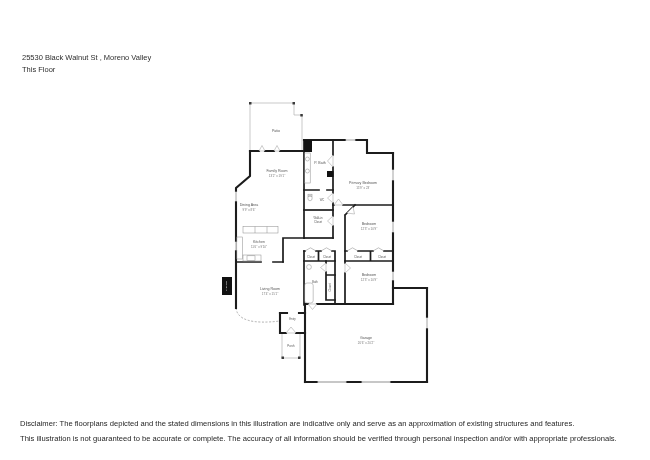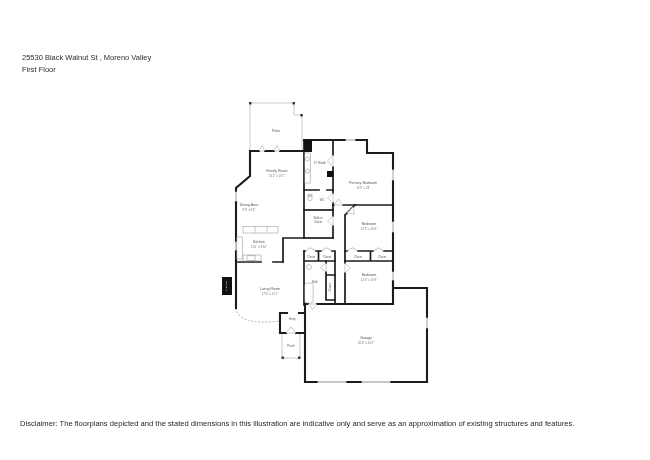--- a/index.html
+++ b/index.html
@@ -25,21 +25,21 @@
   .rsmall{font-size:2.8px;text-anchor:middle;font-family:"Liberation Sans","DejaVu Sans",sans-serif;}
   .rwhite{font-size:2.3px;text-anchor:middle;fill:#ffffff;font-family:"Liberation Sans","DejaVu Sans",sans-serif;}
 </style>
 </head>
 <body>
 
 <div class="page">
 
   <div class="header">
     <div>25530 Black Walnut St , Moreno Valley</div>
-    <div>First Floor</div>
+    <div>This Floor</div>
   </div>
 
   <svg class="plan" width="230" height="320" viewBox="0 0 230 320">
 
     <g>
       <path class="thin" d="M35,28 H79 V40 H87 V76 M35,28 V76"></path>
       <path class="thin" d="M67,258 V283 H85 V258"></path>
       <path class="arc" d="M21,233 Q23,251 65,246"></path>
       <rect class="post" x="34" y="27" width="2.5" height="2.5"></rect>
       <rect class="post" x="77.5" y="27" width="2.5" height="2.5"></rect>
@@ -172,15 +172,16 @@
 
       <text class="rname" x="151" y="264">Garage</text>
       <text class="rdims" x="151" y="268.5">20'6" x 20'2"</text>
 
       <text class="rwhite" transform="translate(12.4,211) rotate(-90)">Fireplace</text>
     </g>
   </svg>
 
   <div class="footer">
     <div>Disclaimer: The floorplans depicted and the stated dimensions in this illustration are indicative only and serve as an approximation of existing structures and features.</div>
+    <div>This illustration is not guaranteed to be accurate or complete. The accuracy of all information should be verified through personal inspection and/or with appropriate professionals.</div>
   </div>
 
 </div>
 
 </body></html>

